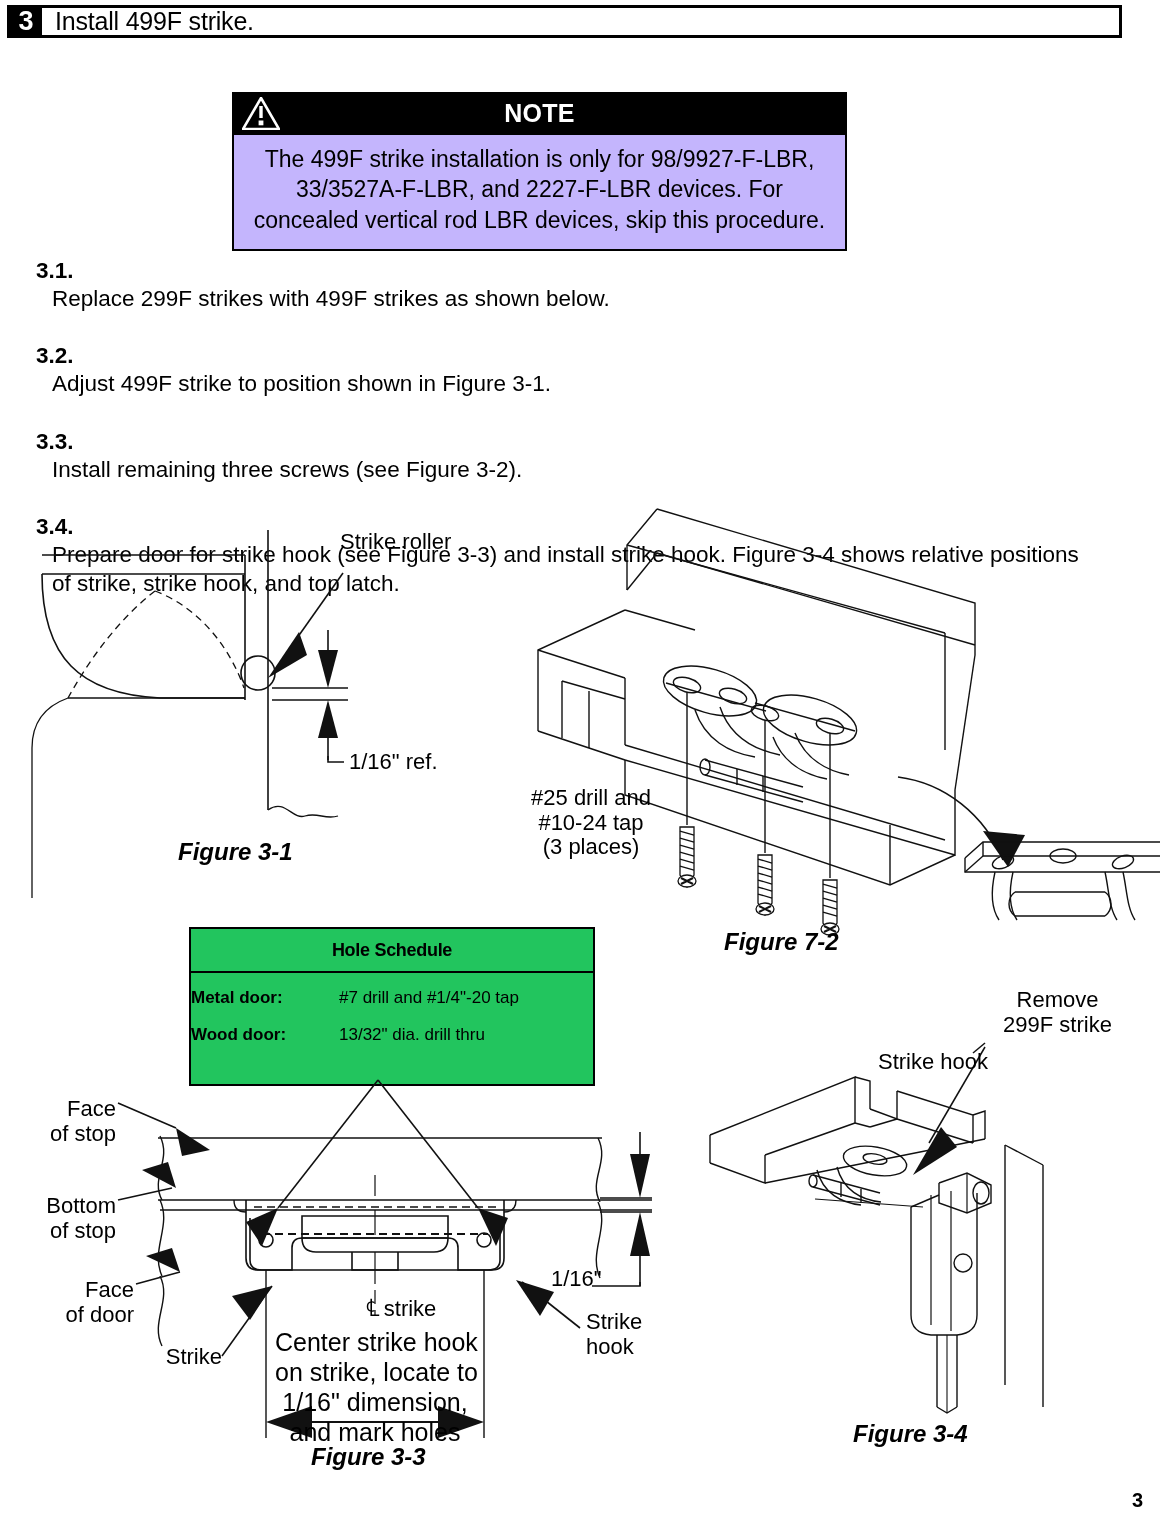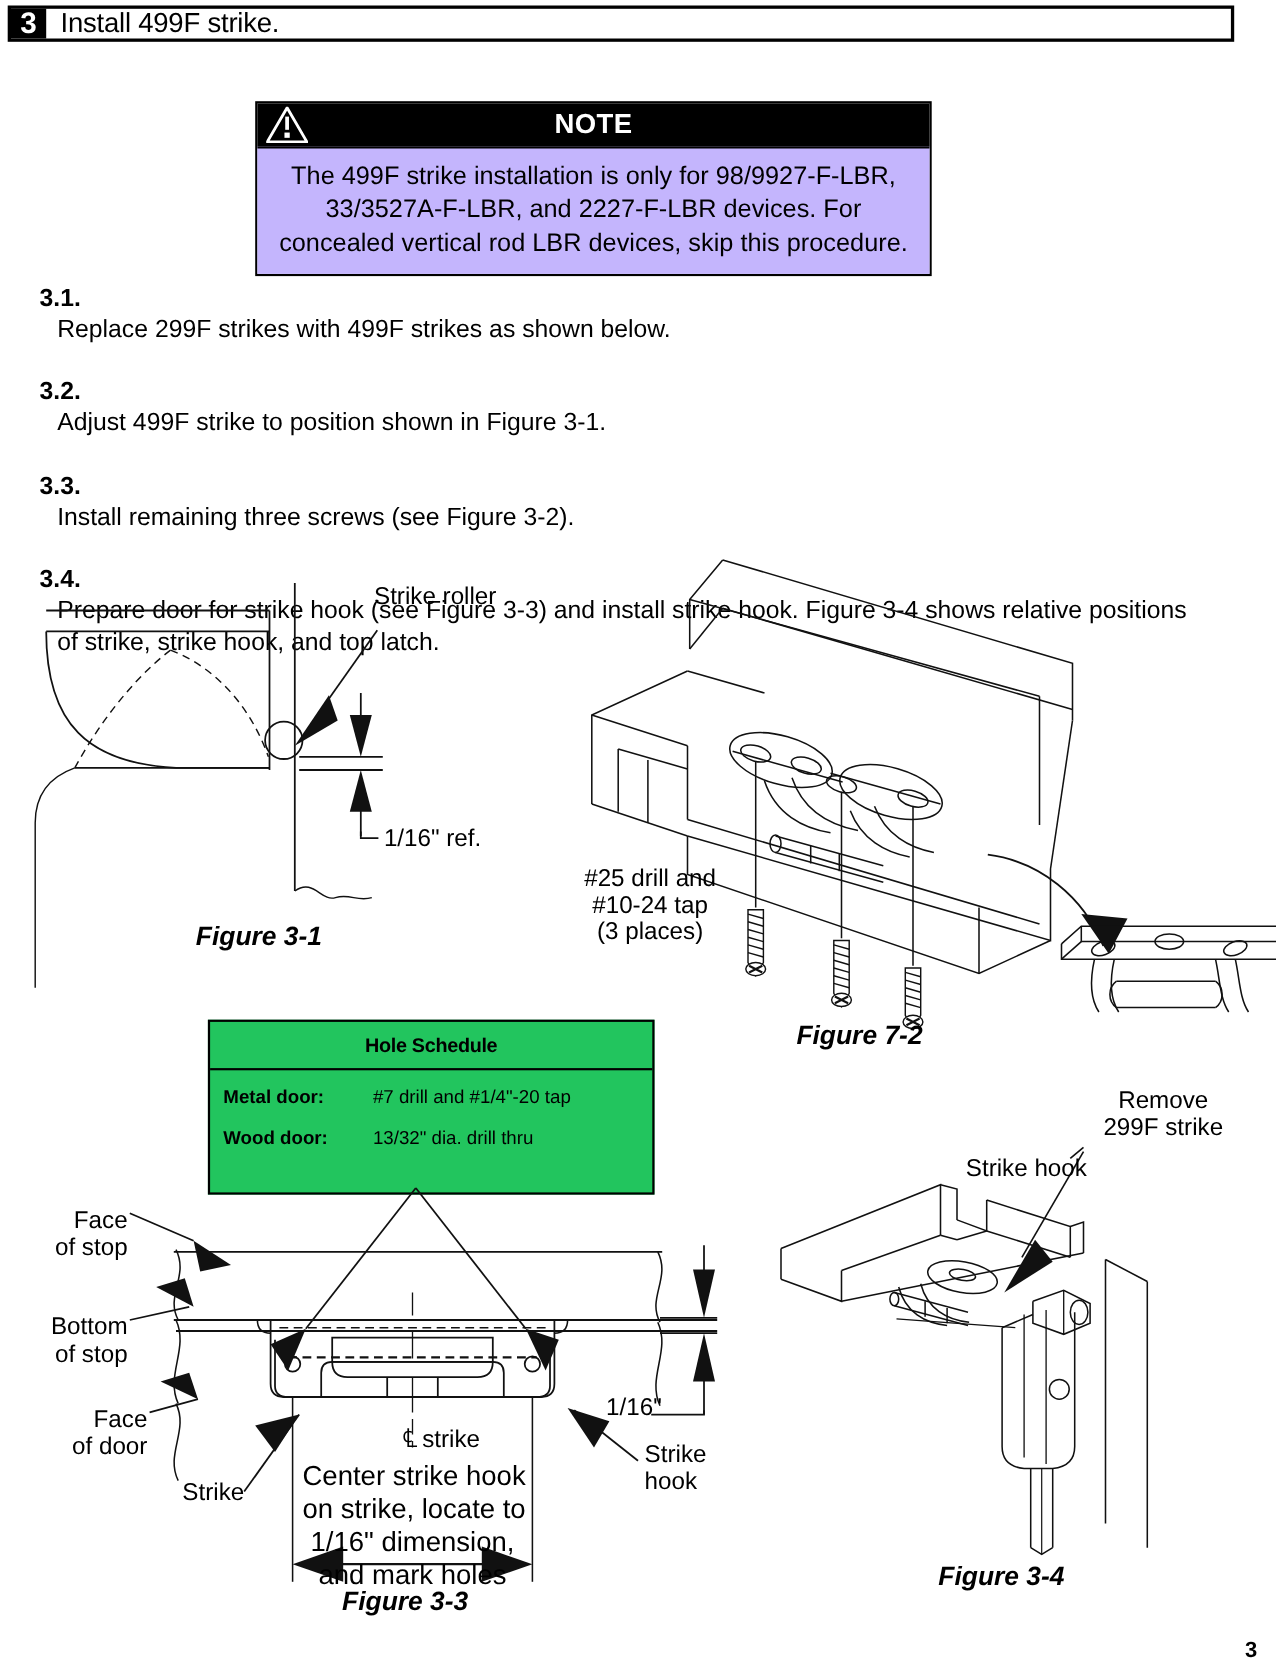--- a/index.html
+++ b/index.html
@@ -142,21 +142,20 @@
   .hole-row {
     display: flex;
     font-size: 17px;
     padding: 4px 0 4px 0;
     margin-bottom: 9px;
   }
   .hole-key {
     font-weight: bold;
     width: 148px;
     flex: 0 0 148px;
-    padding-left: 12px;
     box-sizing: border-box;
   }
   .hole-val { flex: 1; }
 
   
   .page-num {
     position: absolute;
     right: 17px; bottom: 10px;
     font-weight: bold;
     font-size: 20px;

